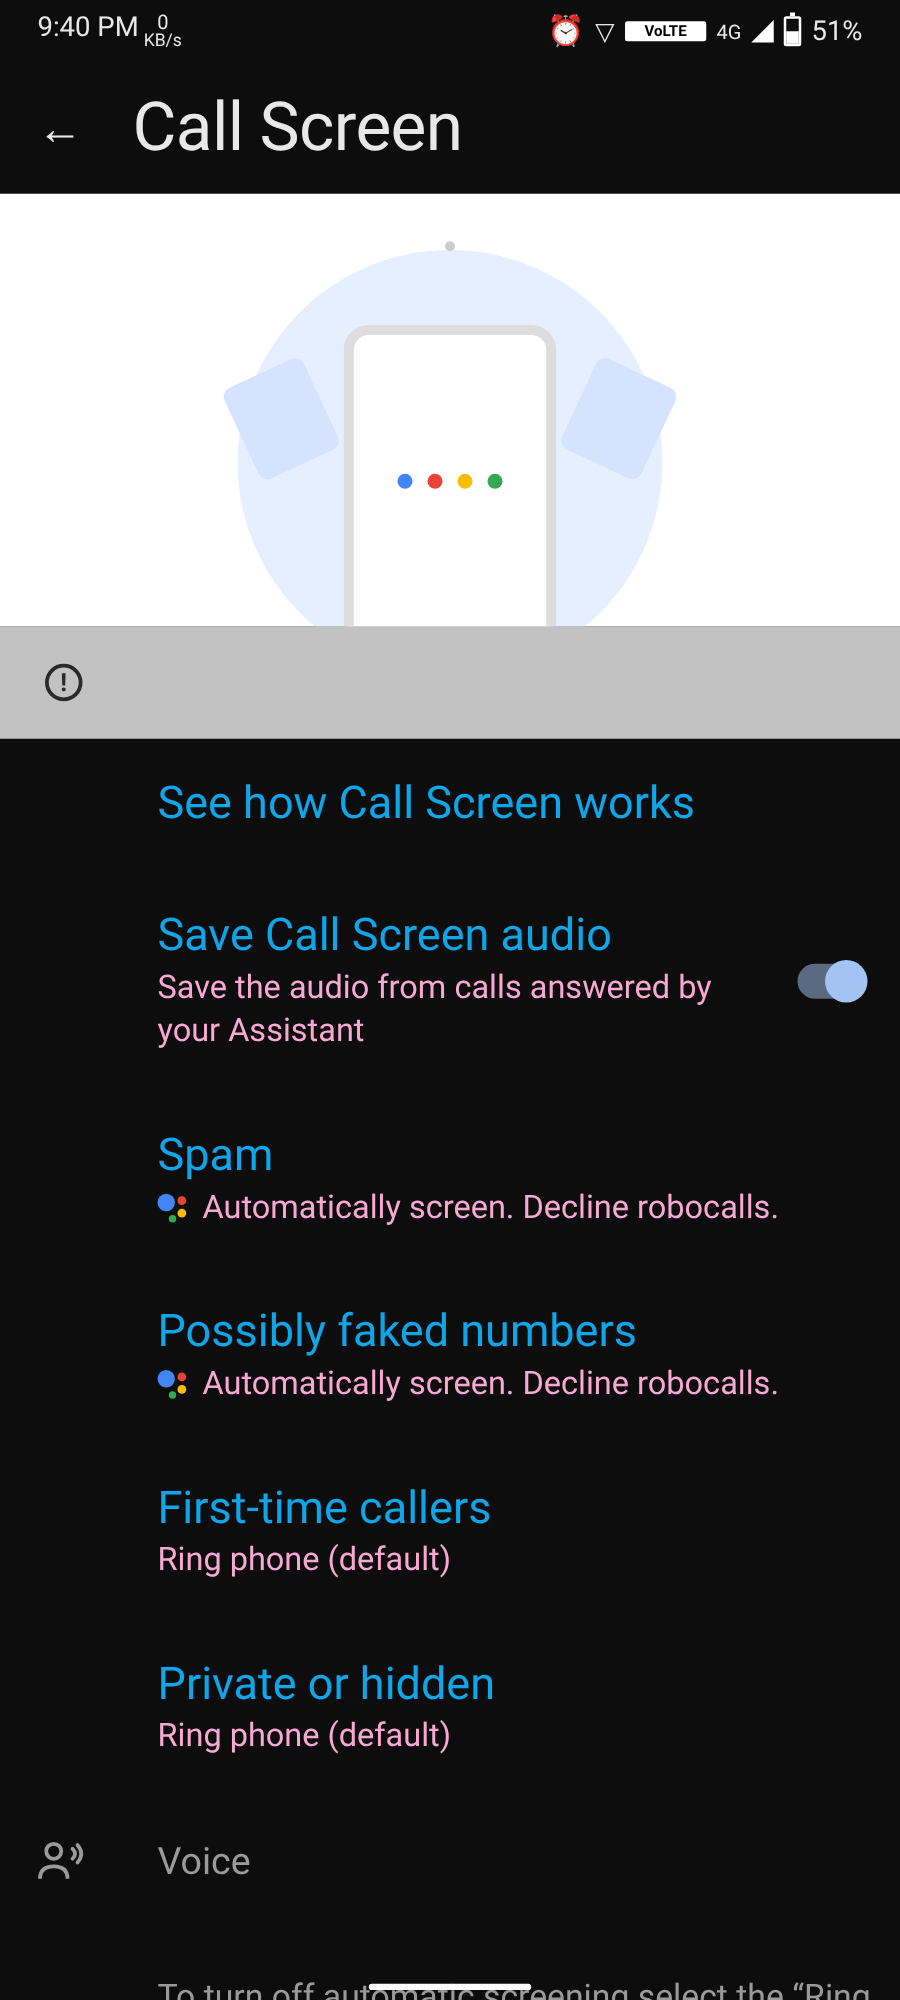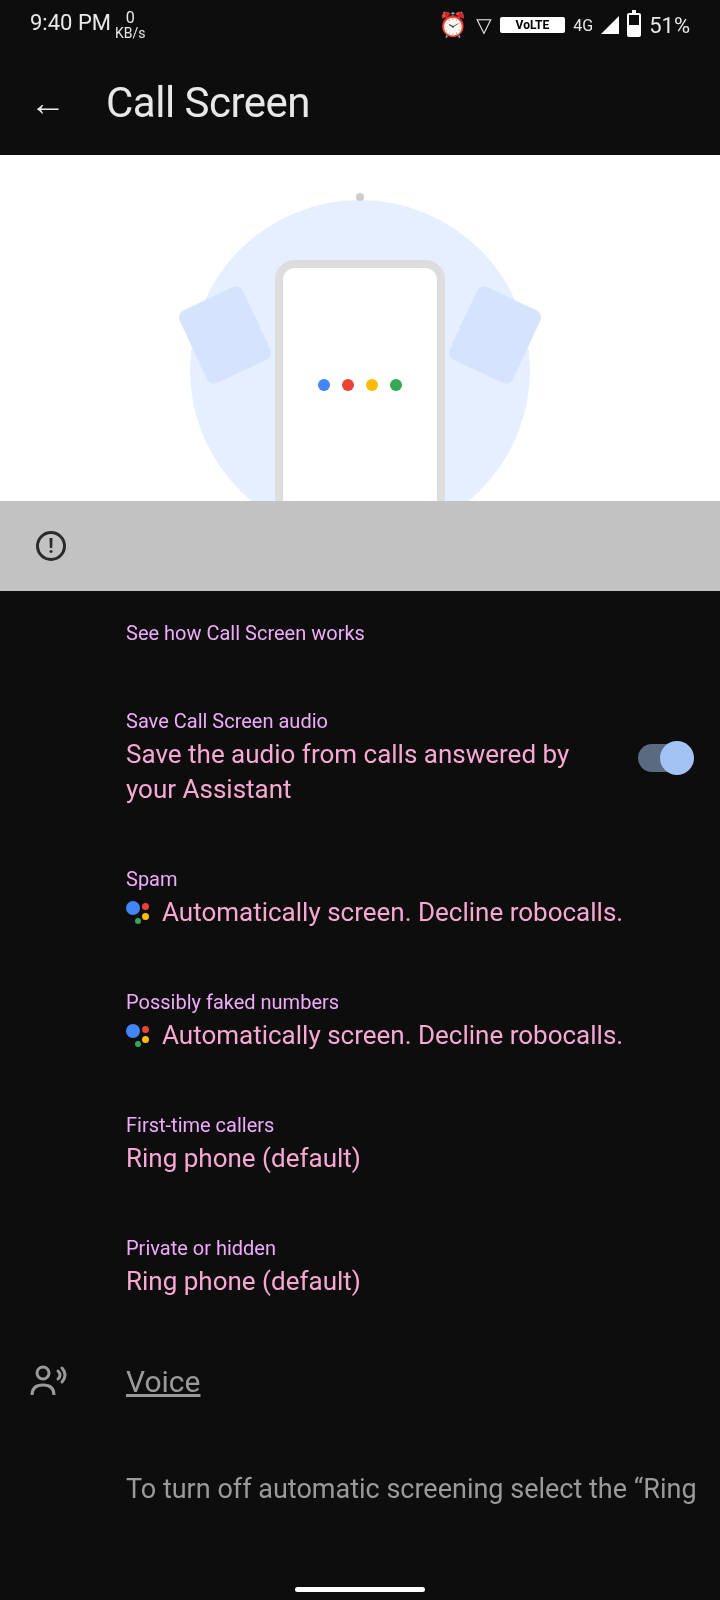--- a/index.html
+++ b/index.html
@@ -82,21 +82,21 @@
       display: flex;
       align-items: center;
       padding: 0 30px;
       gap: 40px;
     }
     .back-arrow {
       font-size: 36px;
       color: #e8e8e8;
     }
     .app-title {
-      font-size: 42px;
+      font-size: 54px;
       font-weight: 400;
       letter-spacing: -0.5px;
     }
     .hero {
       background: #fff;
       height: 346px;
       display: flex;
       align-items: flex-end;
       justify-content: center;
       overflow: hidden;
@@ -173,22 +173,22 @@
     .list-item {
       padding: 30px 0;
     }
     .list-item.with-toggle {
       display: flex;
       align-items: center;
       justify-content: space-between;
       gap: 32px;
     }
     .item-title {
-      font-size: 20px;
-      color: #f0abfc;
+      font-size: 36px;
+      color: #0ea5e9;
       margin-bottom: 4px;
     }
     .item-sub {
       font-size: 26px;
       color: #f9a8d4;
       line-height: 1.35;
     }
     .item-sub.with-icon {
       display: flex;
       align-items: center;
@@ -238,21 +238,20 @@
     }
     .voice-icon {
       width: 40px; height: 32px;
       position: relative;
       flex-shrink: 0;
     }
     .voice-icon svg { width:100%; height:100%; }
     .voice-label {
       font-size: 30px;
       color: #9a9a9a;
-      text-decoration: underline;
     }
     .truncated {
       padding-left: 126px;
       padding-top: 40px;
       font-size: 27px;
       color: #9a9a9a;
       white-space: nowrap;
     }
     .nav-indicator {
       position: absolute;

